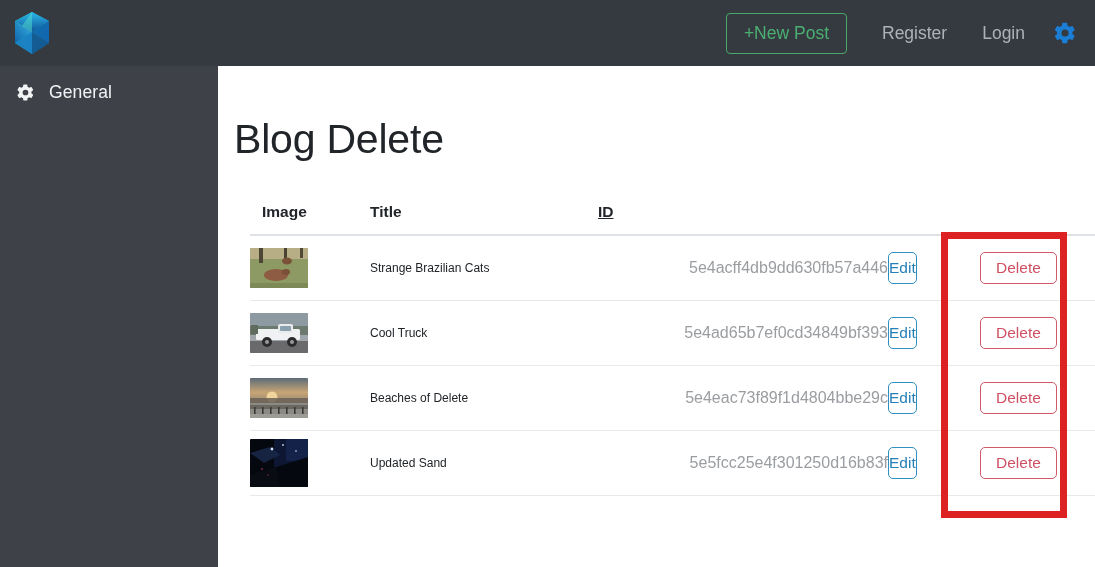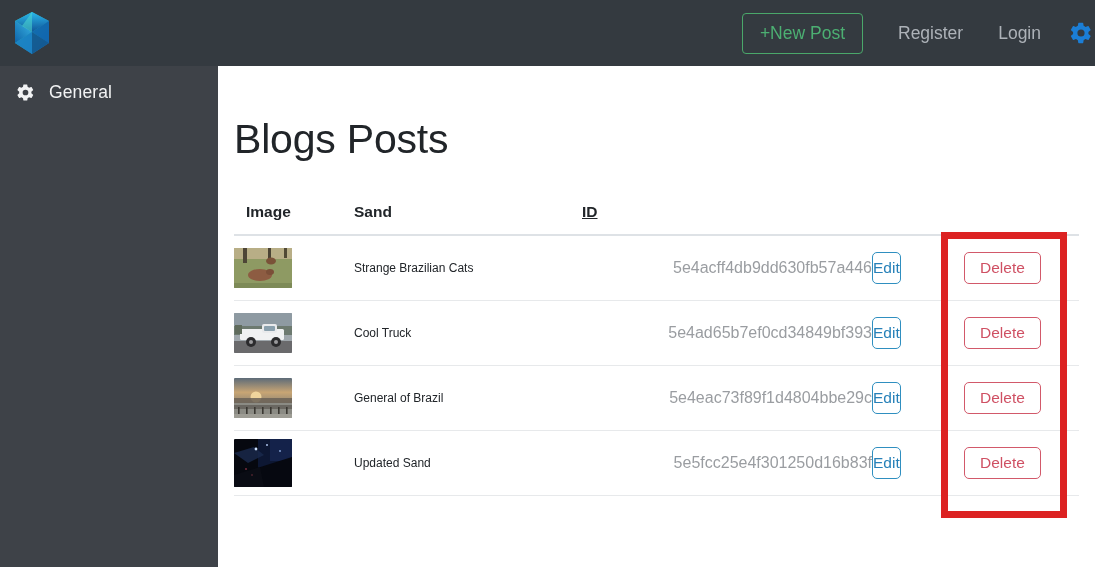--- a/index.html
+++ b/index.html
@@ -33,21 +33,21 @@
     display: flex;
     align-items: center;
     padding-left: 10px;
   }
   .logo {
     width: 44px; height: 46px;
     display: block;
   }
   .topbar-right {
     position: absolute;
-    right: 0; top: 0;
+    right: 16px; top: 0;
     height: 66px;
     display: flex;
     align-items: center;
     gap: 0px;
     padding-left: 36px;
   }
   .btn-newpost {
     height: 41px;
     padding: 0 17px;
     border: 1px solid #4aa76a;
@@ -118,21 +118,21 @@
     position: absolute;
     left: 16px; top: 50px;
     font-size: 41px;
     font-weight: 400;
     color: #212529;
     letter-spacing: -.2px;
   }
 
   table.posts {
     position: absolute;
-    left: 16px; top: 137px;
+    left: 32px; top: 137px;
     width: 845px;
     border-collapse: collapse;
     font-size: 15.5px;
   }
   table.posts thead th {
     text-align: left;
     font-size: 15.5px;
     font-weight: bold;
     color: #212529;
     padding: 0 0 13px 0;
@@ -243,27 +243,27 @@
     <div class="side-item">
       <svg class="side-ico" viewBox="0 0 24 24">
         <path fill="#f2f3f4" d="M19.4 13.1c.04-.36.06-.72.06-1.1s-.02-.74-.07-1.1l2.1-1.62a.5.5 0 00.12-.65l-2-3.46a.5.5 0 00-.6-.22l-2.49 1a7.3 7.3 0 00-1.9-1.1l-.38-2.64a.5.5 0 00-.5-.42h-4a.5.5 0 00-.49.42l-.38 2.65c-.68.28-1.32.65-1.9 1.1l-2.49-1a.5.5 0 00-.6.22l-2 3.46a.5.5 0 00.12.64L4.1 10.9c-.05.36-.08.73-.08 1.1s.03.74.08 1.1L2 14.72a.5.5 0 00-.12.64l2 3.46c.13.23.4.32.61.22l2.49-1c.58.45 1.22.82 1.9 1.1l.38 2.65c.4.24.25.42.5.42h4a.5.5 0 00.49-.42l.38-2.65c.68-.28 1.32-.65 1.9-1.1l2.49 1c.22.1.48 0 .6-.22l2-3.46a.5.5 0 00-.11-.64l-2.11-1.62zM12 15.6A3.6 3.6 0 1112 8.4a3.6 3.6 0 010 7.2z"></path>
       </svg>
       <span class="side-label">General</span>
     </div>
   </div>
 
   <div class="main">
 
-    <h1 class="page-title">Blogs Posts</h1>
+    <h1 class="page-title">Blog Delete</h1>
 
     <table class="posts">
       <thead>
         <tr>
           <th class="h-image">Image</th>
-          <th class="h-title">Sand</th>
+          <th class="h-title">Title</th>
           <th class="h-id">ID</th>
           <th class="h-edit"></th>
           <th class="h-del"></th>
         </tr>
       </thead>
       <tbody>
 
         <tr>
           <td class="c-image">
             <svg class="thumb" viewBox="0 0 58 40">
@@ -336,21 +336,21 @@
                 <rect x="12" y="29" width="1.6" height="9"></rect>
                 <rect x="20" y="29" width="1.6" height="9"></rect>
                 <rect x="28" y="29" width="1.6" height="9"></rect>
                 <rect x="36" y="29" width="1.6" height="9"></rect>
                 <rect x="44" y="29" width="1.6" height="9"></rect>
                 <rect x="52" y="29" width="1.6" height="9"></rect>
               </g>
               <rect y="36" width="58" height="4" fill="#9d9c94"></rect>
             </svg>
           </td>
-          <td class="c-title">General of Brazil</td>
+          <td class="c-title">Beaches of Delete</td>
           <td class="c-id">5e4eac73f89f1d4804bbe29c</td>
           <td class="c-edit">
             <button class="btn-edit">Edit</button>
           </td>
           <td class="c-del">
             <button class="btn-delete">Delete</button>
           </td>
         </tr>
 
         <tr>

